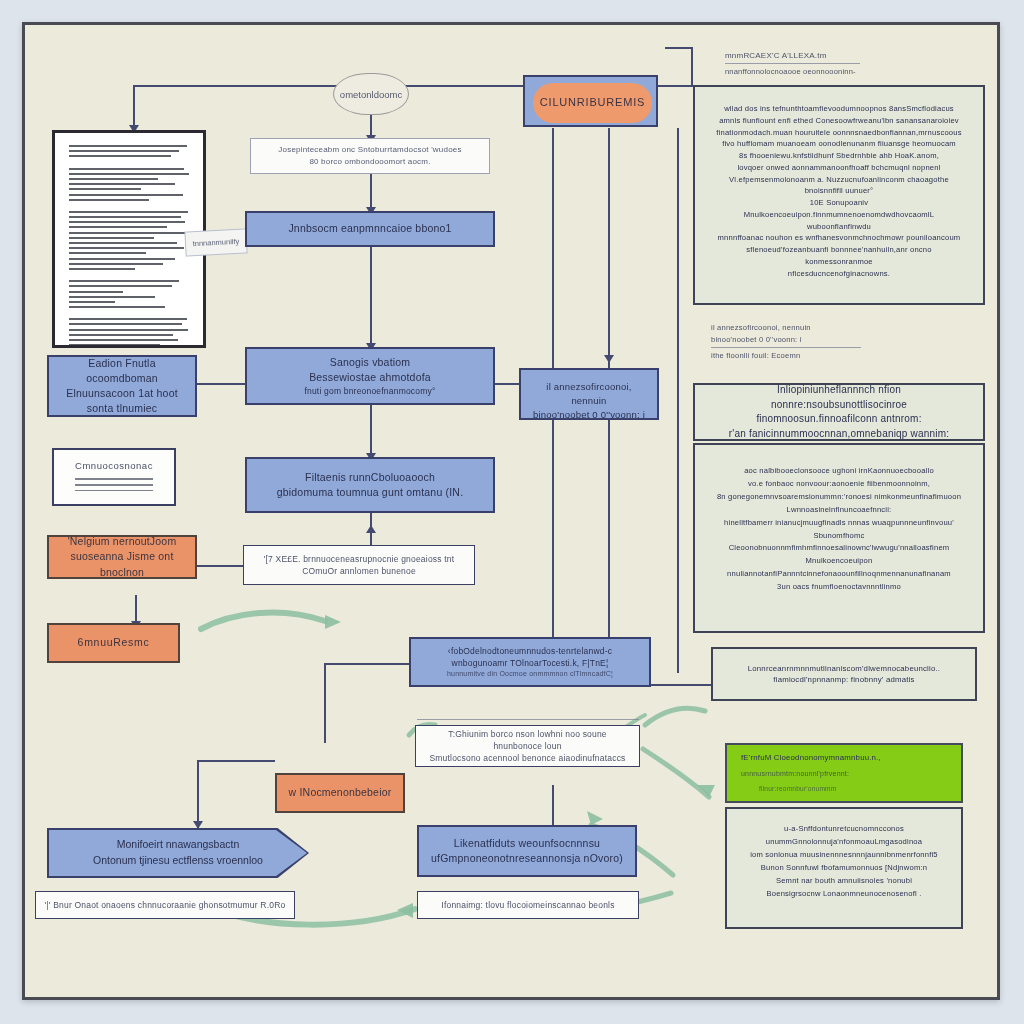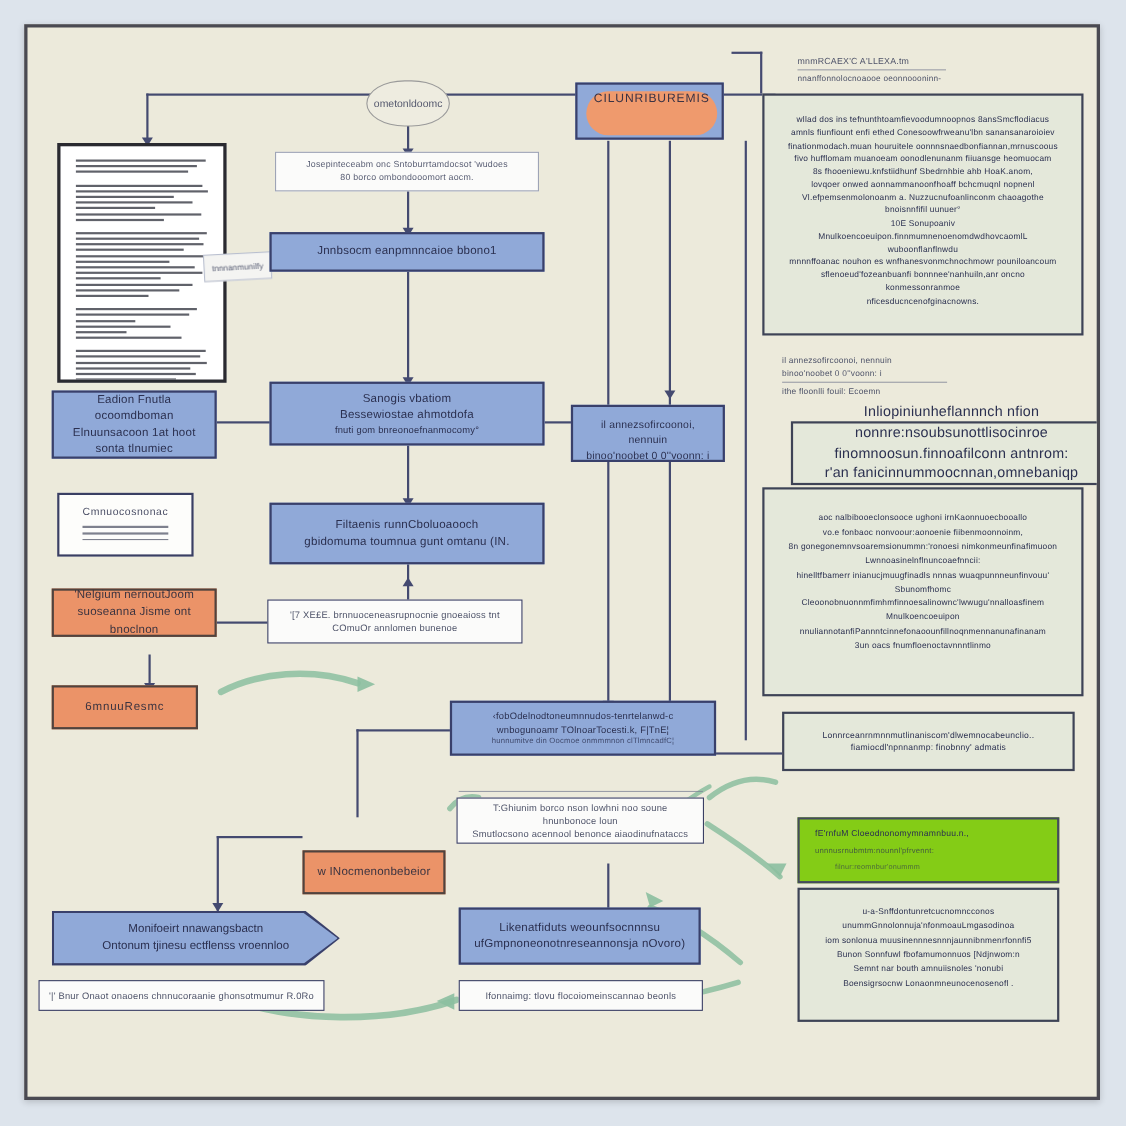--- a/index.html
+++ b/index.html
@@ -64,21 +64,21 @@
     position:absolute;border-radius:46% 46% 46% 46%/50% 50% 50% 50%;
     background:#eeece0;border:1.6px solid #9a9a9a;
     display:flex;align-items:center;justify-content:center;
     color:#55596e;font-size:9.5px;
     filter:blur(.5px);
     box-sizing:border-box;
   }
   .inner-pill{
     position:absolute;border-radius:26px;
     background:#ef9a6d;
-    display:flex;align-items:flex-start;justify-content:center;
+    display:flex;align-items:center;justify-content:center;
     color:#3b3344;font-size:11px;letter-spacing:.8px;
     filter:blur(.45px);
   }
 
   
   .conn{position:absolute;background:#444a70;filter:blur(.25px);}
   .h{height:1.6px;}
   .v{width:1.6px;}
   .head-d,.head-r,.head-l,.head-u{position:absolute;width:0;height:0;filter:blur(.2px);}
   .head-d{border-left:5px solid transparent;border-right:5px solid transparent;border-top:8px solid #444a70;}
@@ -360,21 +360,21 @@
           <div>sflenoeud'fozeanbuanfi  bonnnee'nanhuiln,anr oncno konmessonranmoe</div>
           <div>nficesducncenofginacnowns.</div>
         </div>
     </div>
 
     <div class="minitext" style="left:686px;top:298px;width:250px;font-size:7.6px;">il annezsofircoonoi,  nennuin</div>
     <div class="minitext" style="left:686px;top:310px;width:250px;font-size:7.6px;">binoo'noobet 0 0''voonn: i</div>
     <div class="rule" style="left:686px;top:322px;width:150px;"></div>
     <div class="minitext" style="left:686px;top:326px;width:250px;font-size:7.6px;">ithe  floonlli  fouil:  Ecoemn</div>
 
-    <div class="node green lines" style="left:694px;top:358px;width:292px;height:58px;flex-direction:column;font-size:13px;padding:6px 16px;">
+    <div class="node green lines" style="left:668px;top:358px;width:292px;height:58px;flex-direction:column;font-size:10px;padding:6px 16px;">
       <span>Inliopiniunheflannnch nfion  nonnre:nsoubsunottlisocinroe  finomnoosun.finnoafilconn antnrom:</span>
       <span>r'an  fanicinnummoocnnan,omnebaniqp  wannim:</span>
     </div>
 
     <div class="node green" style="left:668px;top:418px;width:292px;height:190px;align-items:center;justify-content:flex-start;flex-direction:column;padding:20px 18px;font-size:7.6px;line-height:1.7;">
       <div id="mr-bullets" style="width:100%;text-align:center;">
           <div>aoc nalbibooeclonsooce ughoni irnKaonnuoecbooallo</div>
           <div>vo.e fonbaoc nonvoour:aonoenie fiibenmoonnoinm,</div>
           <div>8n  gonegonemnvsoaremsionummn:'ronoesi nimkonmeunfinafimuoon</div>
           <div>Lwnnoasinelnflnuncoaefnncii:</div>

